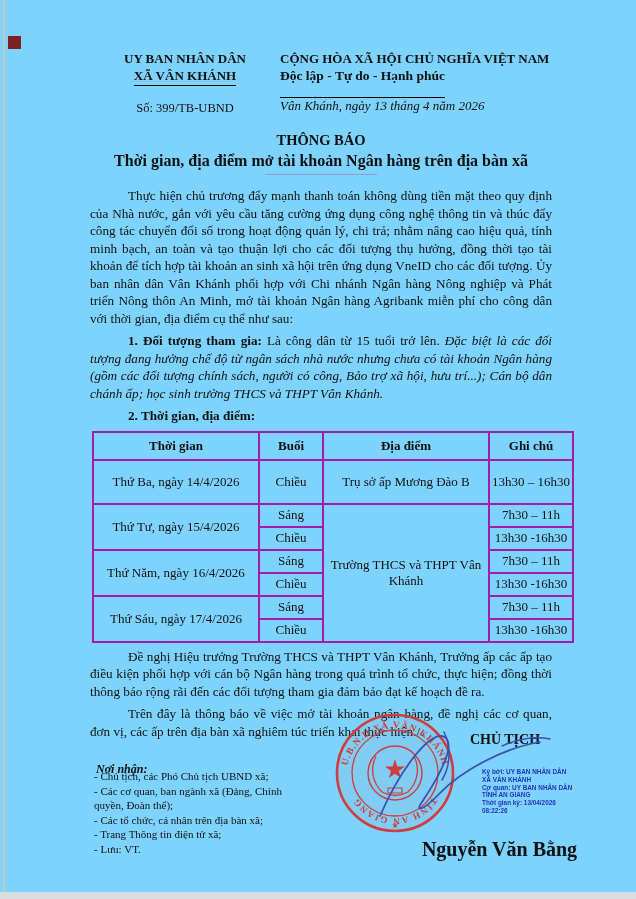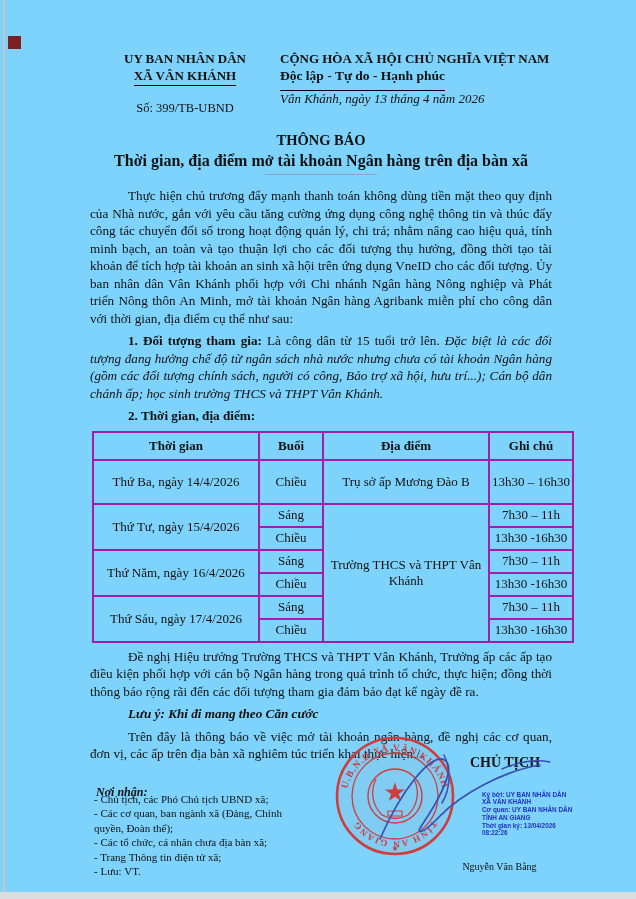--- a/index.html
+++ b/index.html
@@ -19,21 +19,21 @@
   .doc{padding:50px 84px 0 90px;}
 
   .letterhead{display:flex;}
   .lh-left{width:190px;text-align:center;flex:none;}
   .lh-right{flex:1;}
   .org1,.org2{font-weight:bold;font-size:13px;line-height:17px;}
   .org2 span{display:inline-block;border-bottom:1px solid #000;padding-bottom:1px;}
   .doc-number{font-size:12.5px;margin-top:15px;}
   .nat1{font-weight:bold;font-size:13px;line-height:17px;}
   .nat2{font-weight:bold;font-size:13.5px;line-height:18px;}
-  .nat2 span{display:inline-block;border-bottom:1px solid #000;padding-bottom:5px;}
+  .nat2 span{display:inline-block;border-bottom:1px solid #000;padding-bottom:12px;}
   .place-date{font-style:italic;font-size:13px;}
 
   .title-block{text-align:center;margin-top:16px;}
   .doc-title{font-weight:bold;font-size:14.5px;}
   .doc-subtitle{font-weight:bold;font-size:16px;margin-top:3px;}
   .subtitle-rule{width:112px;height:1px;background:#8fa3c0;margin:4px auto 0 auto;}
 
   p.body-par{
     font-size:13.2px;line-height:17.5px;text-align:justify;
     text-indent:38px;margin:12px 0 0 0;
@@ -56,21 +56,21 @@
   .col-loc{width:160px;}
   .col-note{width:78px;}
   tr.r1{height:44px;}
   tr.rs{height:23px;}
 
   .footer{position:relative;height:168px;margin-top:2px;}
   .noi-nhan-label{position:absolute;left:6px;top:20px;font-weight:bold;font-style:italic;font-size:12px;}
   .noi-nhan-list{position:absolute;left:4px;top:27px;width:212px;font-size:11px;line-height:14.5px;}
   .noi-nhan-list div{margin:0;}
   .chu-tich{position:absolute;left:330px;top:-10px;width:170px;text-align:center;font-weight:bold;font-size:14px;}
-  .signer-name{position:absolute;left:312px;top:96px;width:195px;text-align:center;font-weight:normal;font-size:10px;}
+  .signer-name{position:absolute;left:312px;top:96px;width:195px;text-align:center;font-weight:bold;font-size:20px;}
   .stamp-wrap{position:absolute;left:242px;top:-32px;width:126px;height:126px;}
   .sig-wrap{position:absolute;left:262px;top:-34px;width:210px;height:132px;pointer-events:none;}
   .cert-text{
     position:absolute;left:392px;top:26px;width:120px;
     font-family:"Liberation Sans","DejaVu Sans",sans-serif;
     font-size:6.4px;line-height:7.8px;color:#2233bb;font-weight:bold;
   }
 </style>
 </head>
 <body>
@@ -146,30 +146,29 @@
           <td>Sáng</td>
           <td>7h30 – 11h</td>
         </tr>
         <tr class="rs">
           <td>Chiều</td>
           <td>13h30 -16h30</td>
         </tr>
       </tbody>
     </table>
 
-    <p class="body-par tight">Đề nghị Hiệu trưởng Trường THCS và THPT Vân Khánh, Trưởng ấp các ấp tạo điều kiện phối hợp với cán bộ Ngân hàng trong quá trình tổ chức, thực hiện; đồng thời thông báo rộng rãi đến các đối tượng tham gia đảm bảo đạt kế ngày đề ra.</p>
-    <p class="body-par tight bold-ital">Lưu ý: Khi đi mang theo Căn cước</p>
+    <p class="body-par tight">Đề nghị Hiệu trưởng Trường THCS và THPT Vân Khánh, Trưởng ấp các ấp tạo điều kiện phối hợp với cán bộ Ngân hàng trong quá trình tổ chức, thực hiện; đồng thời thông báo rộng rãi đến các đối tượng tham gia đảm bảo đạt kế hoạch đề ra.</p>
     <p class="body-par tight">Trên đây là thông báo về việc mở tài khoản ngân hàng, đề nghị các cơ quan, đơn vị, các ấp trên địa bàn xã nghiêm túc triển khai thực hiện./.</p>
 
     <div class="footer">
       <div class="noi-nhan-label">Nơi nhận:</div>
       <div class="noi-nhan-list">
         <div>- Chủ tịch, các Phó Chủ tịch UBND xã;</div>
         <div>- Các cơ quan, ban ngành xã (Đảng, Chính quyền, Đoàn thể);</div>
-        <div>- Các tổ chức, cá nhân chưa địa bàn xã;</div>
+        <div>- Các tổ chức, cá nhân trên địa bàn xã;</div>
         <div>- Trang Thông tin điện tử xã;</div>
         <div>- Lưu: VT.</div>
       </div>
 
       <div class="chu-tich">CHỦ TỊCH</div>
 
       <div class="stamp-wrap">
         <svg width="126" height="126" viewBox="0 0 126 126">
           <circle cx="63" cy="63" r="58" fill="rgba(220,70,70,0.05)" stroke="#cf3d3d" stroke-width="2.6"></circle>
           <circle cx="63" cy="63" r="43" fill="none" stroke="#cf3d3d" stroke-width="1.3"></circle>

